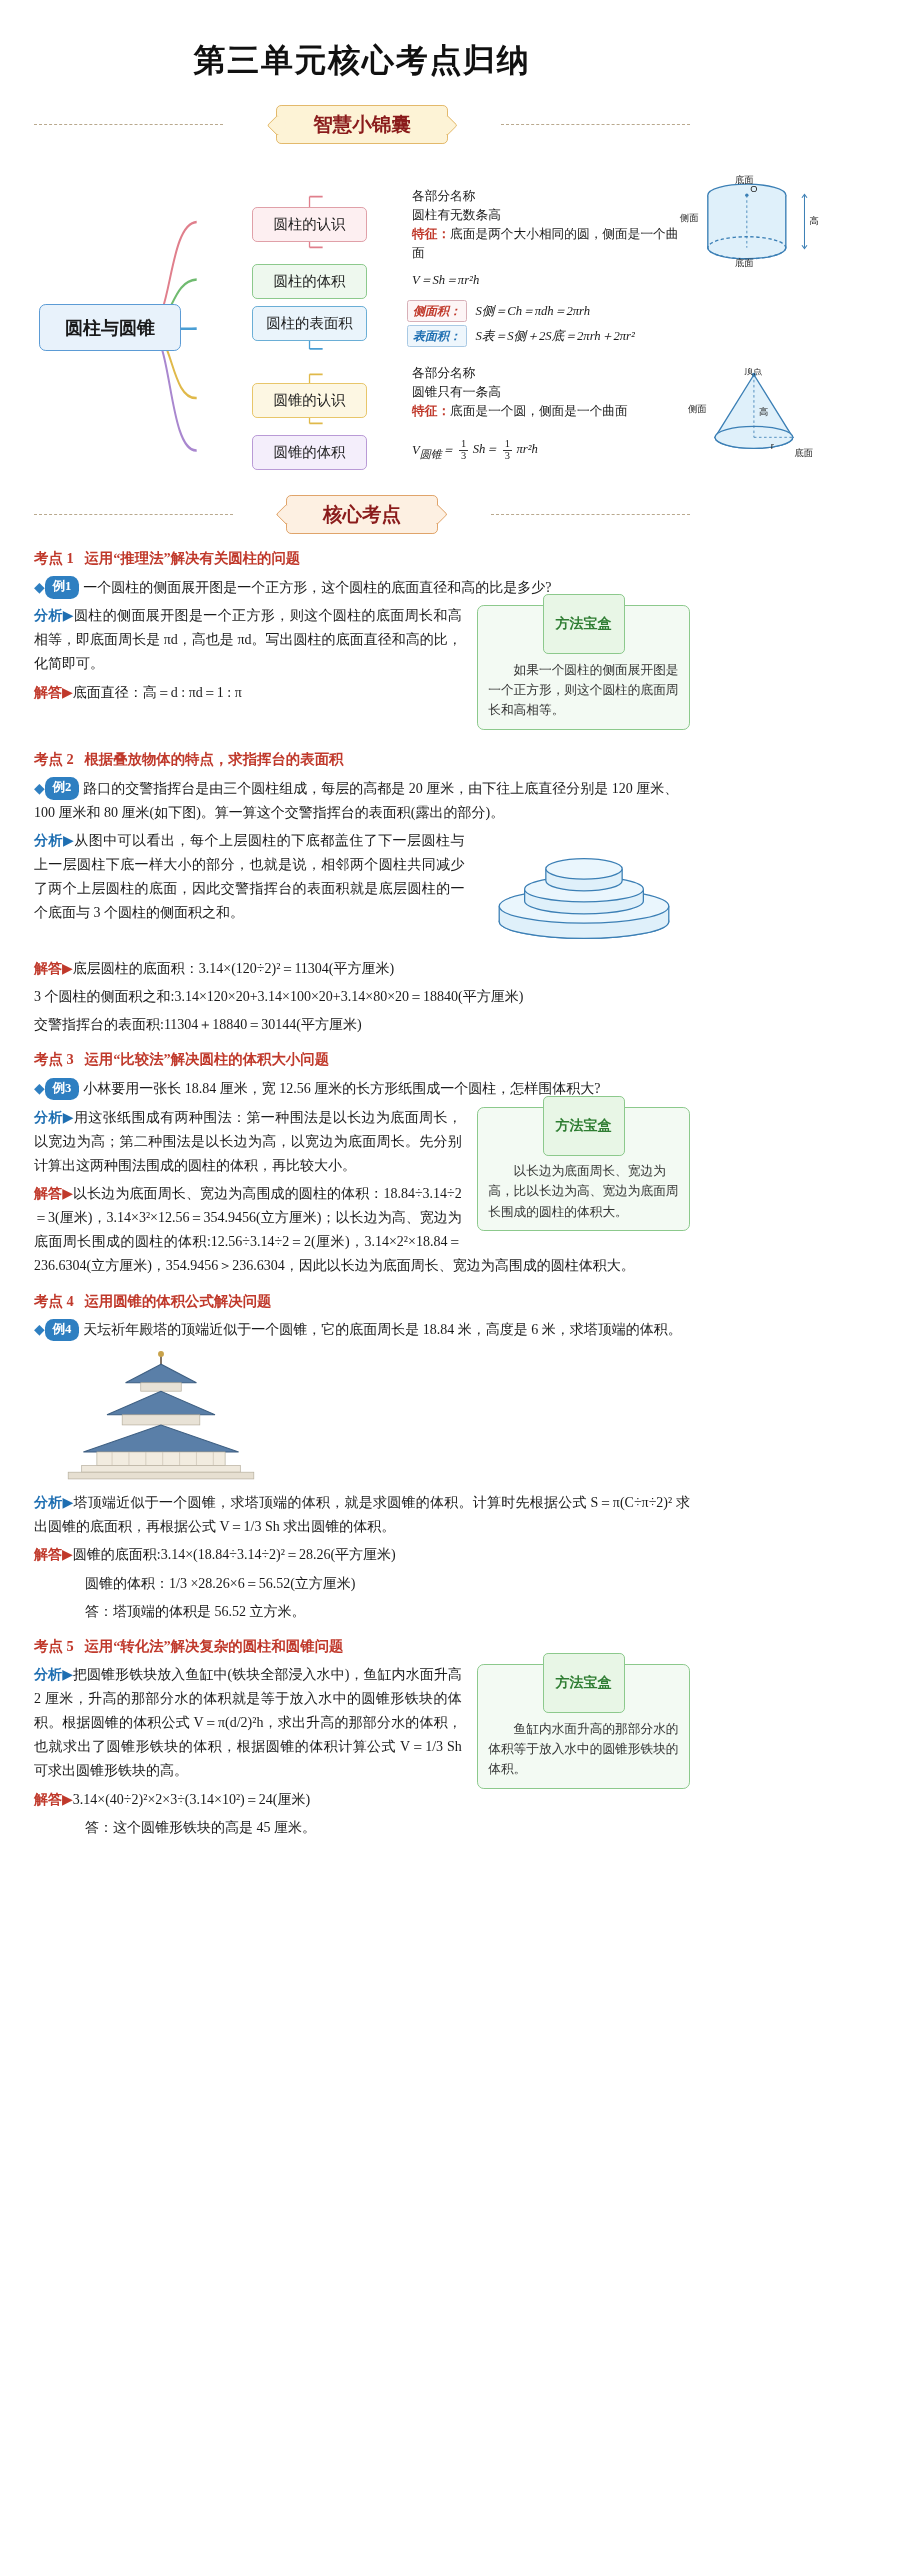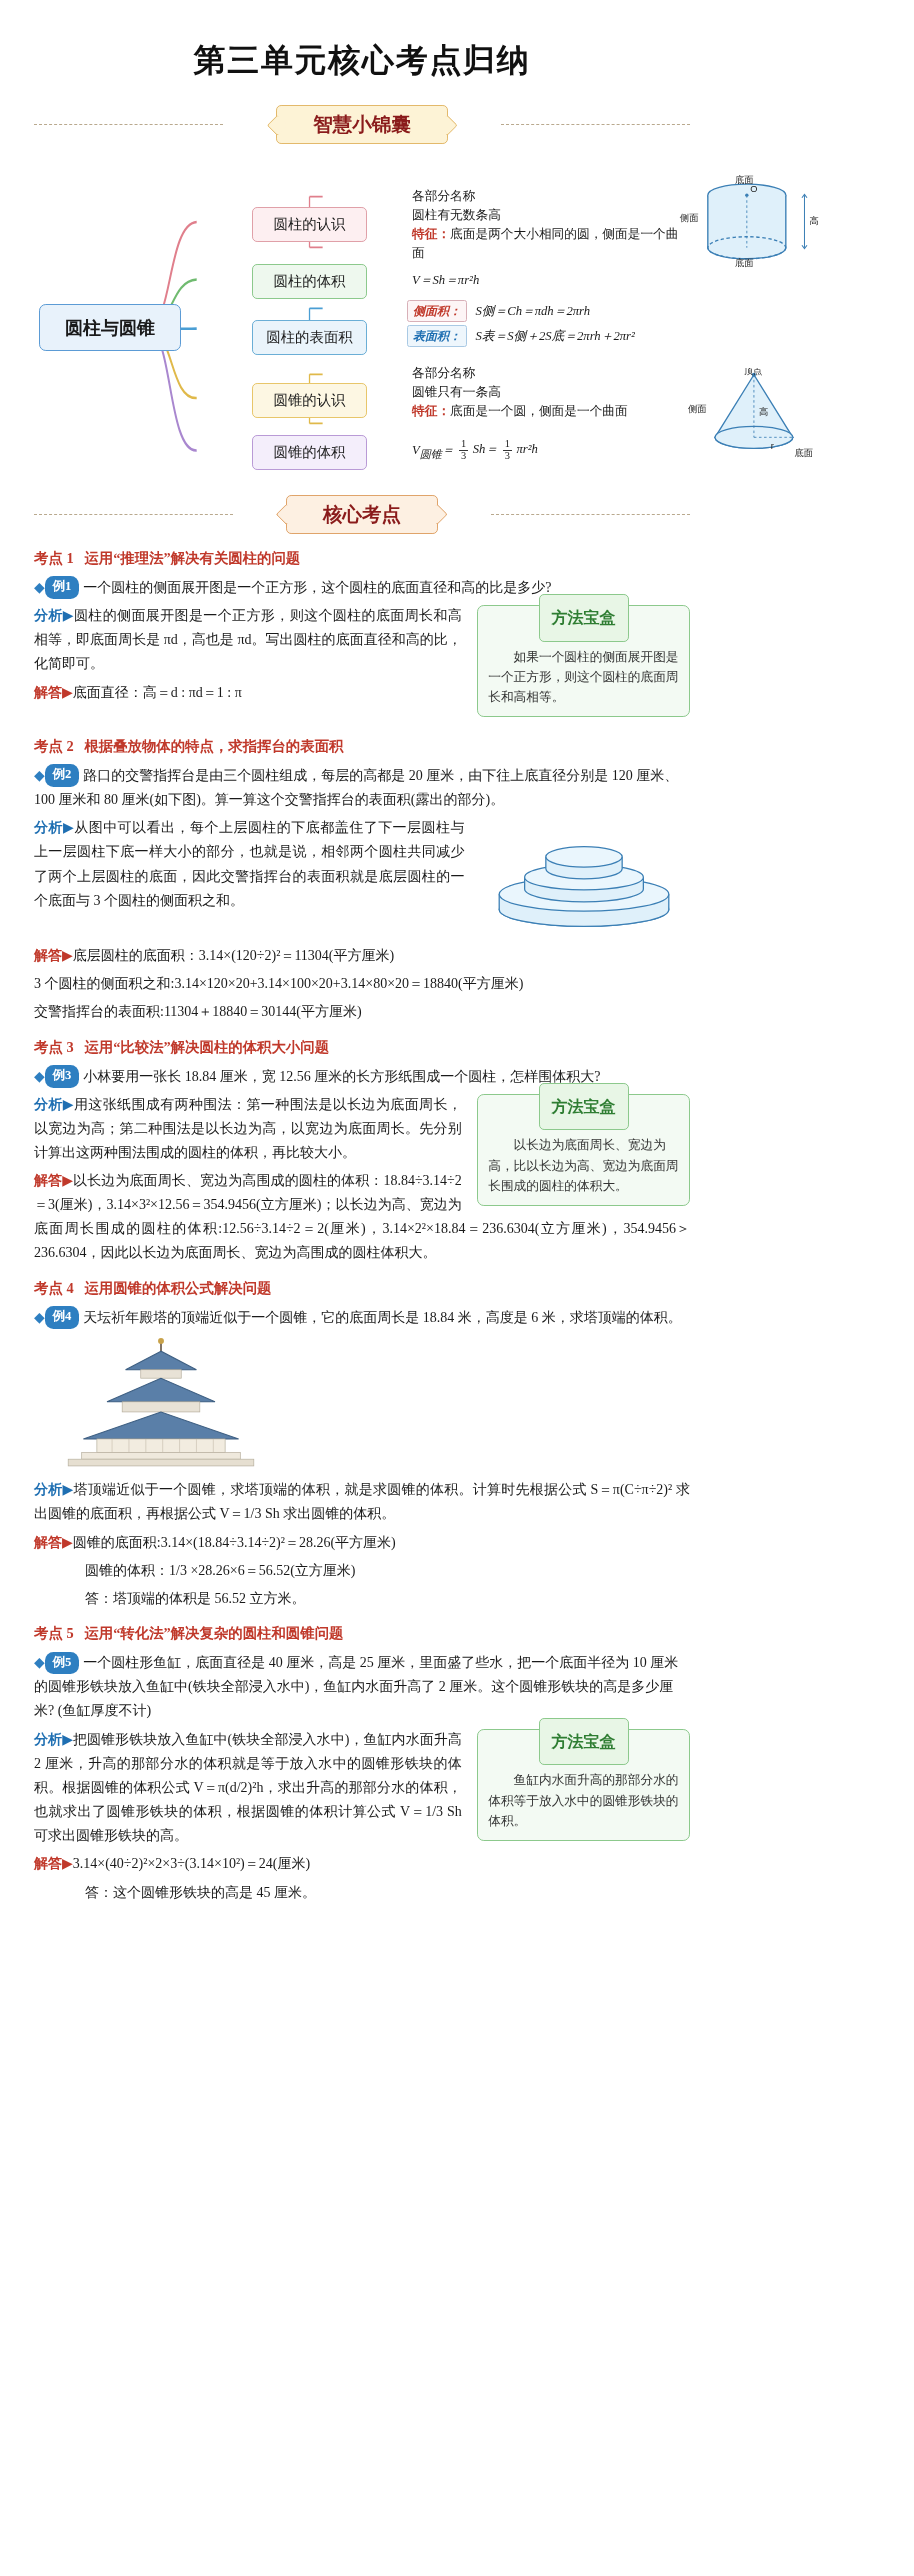--- a/index.html
+++ b/index.html
@@ -95,21 +95,21 @@
     width: 115px;
     padding: 6.8px 0;
     text-align: center;
     font-size: 14.4px;
     border: 1.7px solid #9cc;
     border-radius: 5.1px;
     background: #fff;
   }
   .b1 { top: 51px;  border-color:#e0a0a8; background:#fdeff1;}
   .b2 { top: 108px; border-color:#8cc98c; background:#eef8ee;}
-  .b3 { top: 164px; border-color:#6aaed6; background:#eaf4fb;}
+  .b3 { top: 150px; border-color:#6aaed6; background:#eaf4fb;}
   .b4 { top: 227px; border-color:#e8c66a; background:#fdf7e3;}
   .b5 { top: 279px; border-color:#b99ad6; background:#f4eefb;text-align:center;}
 
   .mm-lines { position:absolute; left:0; top:0; width:100%; height:330px; }
 
   .mm-sub {
     position: absolute;
     font-size: 12.7px;
     line-height: 1.5;
   }
@@ -168,22 +168,22 @@
     line-height: 1.6;
     position: relative;
   }
   .tipbox .tip-title {
     display: inline-block;
     background: #e8f6e6;
     border: 1.7px solid #8cc98c;
     border-radius: 5.1px;
     color: #2e7d32;
     font-weight: bold;
-    font-size: 16px;
-    padding: 10px 12px;
+    font-size: 14px;
+    padding: 18px 12px;
     margin: -12px 0 5.1px 0;
     position: relative;
     left: 50%;
     transform: translateX(-50%);
   }
   .tipbox .tip-body { text-indent: 2em; color:#333; }
   .clear { clear: both; }
 
   
   .fig-right { float: right; margin: 3.4px 0 5.1px 13.5px; }
@@ -443,23 +443,20 @@
     </div>
     <div class="para" style="padding-left:51px;">
       <span>答：塔顶端的体积是 56.52 立方米。</span>
     </div>
 
     <div class="kaodian">
       <span class="kd-label">考点 5</span>
       &nbsp;&nbsp;<span class="kd-text">运用“转化法”解决复杂的圆柱和圆锥问题</span>
     </div>
 
-    <div class="li-line">
-      <span class="bullet-dot">◆</span><span class="li-tag">例5</span><span>一个圆柱形鱼缸，底面直径是 40 厘米，高是 25 厘米，里面盛了些水，把一个底面半径为 10 厘米的圆锥形铁块放入鱼缸中(铁块全部浸入水中)，鱼缸内水面升高了 2 厘米。这个圆锥形铁块的高是多少厘米? (鱼缸厚度不计)</span>
-    </div>
 
     <div class="tipbox">
       <div class="tip-title">方法宝盒</div>
       <div class="tip-body">鱼缸内水面升高的那部分水的体积等于放入水中的圆锥形铁块的体积。</div>
     </div>
 
     <div class="para">
       <span class="fenxi-tag">分析</span><span class="fenxi-tag">▶</span><span>把圆锥形铁块放入鱼缸中(铁块全部浸入水中)，鱼缸内水面升高 2 厘米，升高的那部分水的体积就是等于放入水中的圆锥形铁块的体积。根据圆锥的体积公式 V＝π(d/2)²h，求出升高的那部分水的体积，也就求出了圆锥形铁块的体积，根据圆锥的体积计算公式 V＝1/3 Sh 可求出圆锥形铁块的高。</span>
     </div>
 

